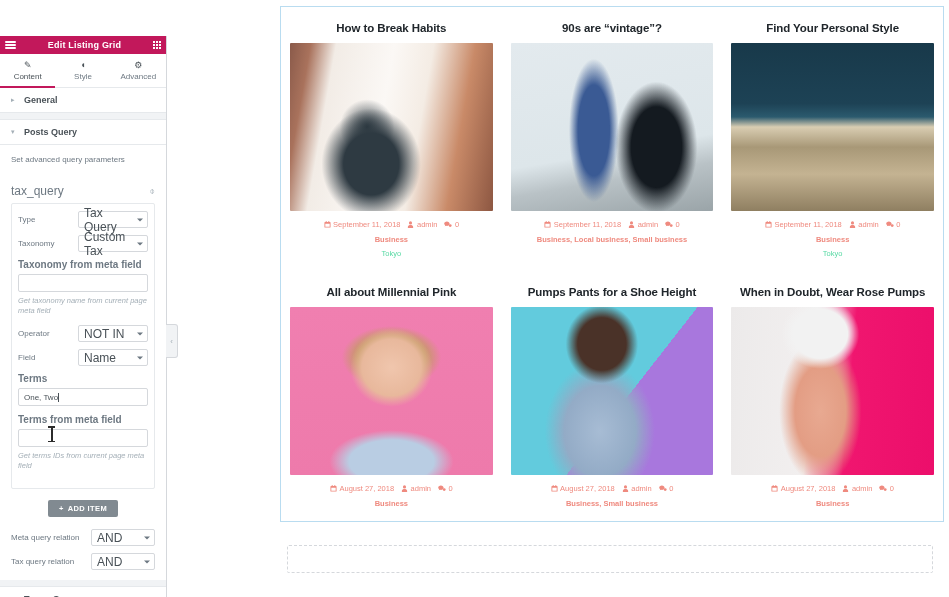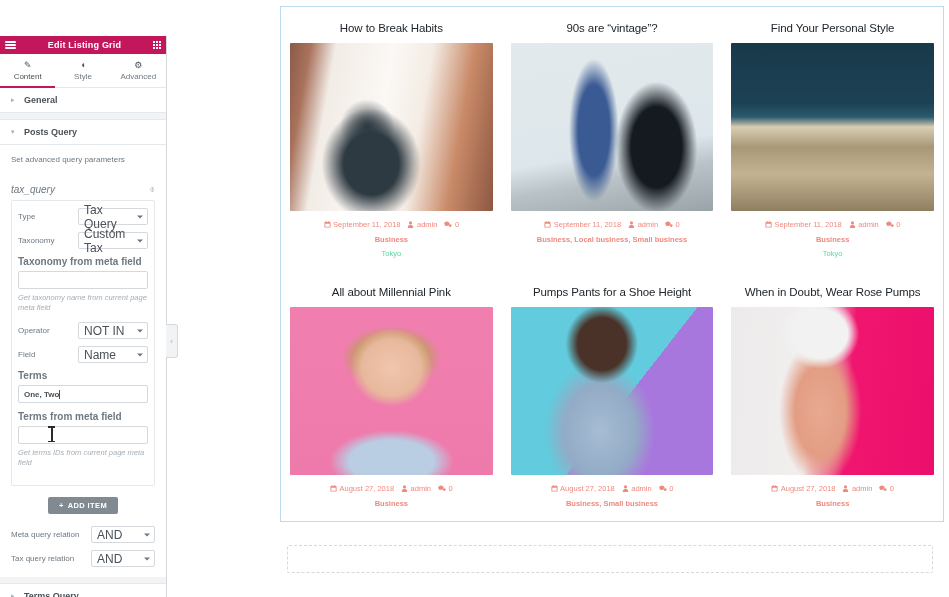--- a/index.html
+++ b/index.html
@@ -68,21 +68,21 @@
   .section-gap { height: 7px; background: #f1f3f5; }
 
   .panel-body { flex: 1; overflow: hidden; background: #fff; position: relative; }
   .controls { padding: 0 11px; }
   .ctl-note { font-size: 8px; color: #6d7882; padding: 9px 0 14px 0; line-height: 12px; }
 
   .repeater-head {
     display: flex; align-items: center; justify-content: space-between;
     padding: 4px 0 5px 0;
   }
-  .repeater-head .rlab { font-size: 10px; color: #6d7882; font-style: italic; }
+  .repeater-head .rlab { font-size: 12px; color: #6d7882; }
   .repeater-head .ricon { font-size: 9px; color: #a4afb7; cursor: pointer; }
   .repeater-box { border: 1px solid #e6e9ec; border-radius: 2px; padding: 7px 6px 8px 6px; }
 
   .row { display: flex; align-items: center; margin-bottom: 7px; }
   .row .lbl { width: 60px; font-size: 8px; color: #6d7882; flex: 0 0 60px; }
   .sel {
     flex: 1; position: relative; height: 17px;
     border: 1px solid #d5d8dc; border-radius: 2px;
     background: #ffffff; display: flex; align-items: center;
     padding: 0 14px 0 5px; font-size: 12px; color: #495157; cursor: pointer;
@@ -93,21 +93,21 @@
     border-right: 3px solid transparent; border-top: 3.5px solid #6d7882;
   }
   .fieldlabel { font-size: 10px; color: #6d7882; margin-bottom: 4px; display: block; font-weight: bold; }
   .txt {
     width: 100%; height: 17px;
     border: 1px solid #d5d8dc; border-radius: 2px;
     background: #ffffff; font-size: 8px; color: #495157;
     padding: 0 5px; font-family: "Liberation Sans", sans-serif;
     display: flex; align-items: center;
   }
-  .txt.tall { height: 18px; font-weight: bold; }
+  .txt.tall { height: 18px; }
   .helper { font-size: 7.5px; color: #a4afb7; font-style: italic; line-height: 10px; margin: 4px 0 9px 0; }
   .fieldblock { margin-bottom: 2px; }
 
   .add-item-wrap { display: flex; justify-content: center; padding: 11px 0 12px 0; }
   .add-item {
     background: #818a91; color: #ffffff;
     font-size: 7.5px; font-weight: bold; letter-spacing: .4px;
     padding: 4px 11px; border-radius: 2px; cursor: pointer;
     display: flex; align-items: center; gap: 4px;
   }
@@ -167,21 +167,21 @@
     padding-left: 113px; padding-top: 6px;
   }
   .widget-outline {
     width: 664px; border: 1px solid #b9dcf0;
     background: #ffffff; padding: 0;
   }
   .grid { display: flex; flex-wrap: wrap; }
   .card { width: 33.3333%; padding: 0 0 0 0; }
   .card-inner { padding: 5px 9px 12px 9px; }
   .card-title {
-    font-size: 11.5px; font-weight: normal; color: #20262b;
+    font-size: 11.5px; font-weight: bold; color: #20262b;
     text-align: center; padding: 9px 2px 8px 2px; line-height: 14px;
     letter-spacing: -.1px;
   }
   .thumb {
     width: 100%; height: 168px; border-radius: 1px;
     background-size: cover; background-position: center;
     position: relative; overflow: hidden;
   }
   .meta {
     display: flex; justify-content: center; align-items: center;

